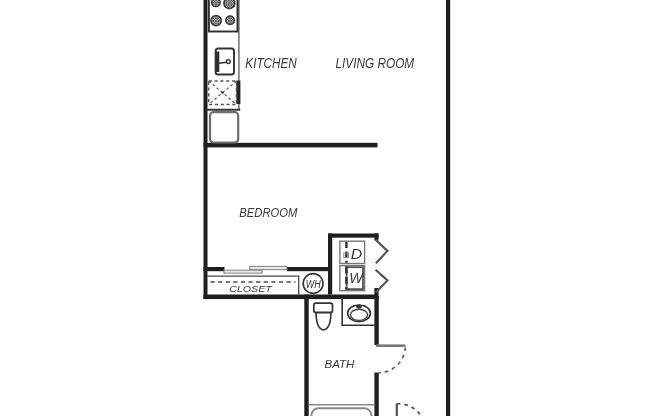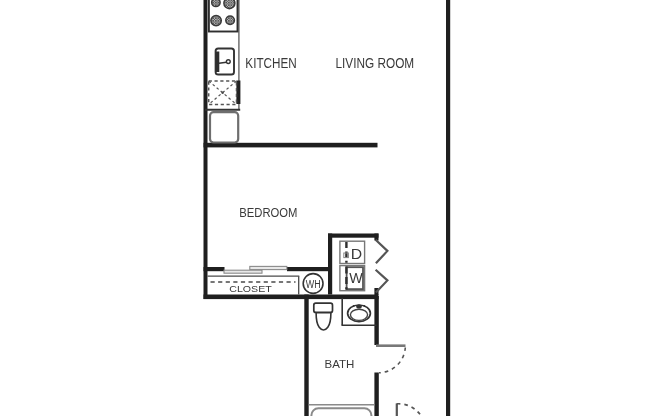--- a/index.html
+++ b/index.html
@@ -1,16 +1,16 @@
 <!DOCTYPE html>
 <html><head>
 <meta charset="utf-8">
 <style>
   html,body{margin:0;padding:0;background:#ffffff;}
-  .page{position:relative;width:652px;height:416px;background:#fff;overflow:hidden;}
+  .page{position:relative;width:652px;height:416px;background:#fff;overflow:hidden;font-style:italic;}
   text{font-family:"Liberation Sans", sans-serif;fill:#3a3a3a;}
 </style>
 </head>
 <body>
 <div class="page">
 <svg width="652" height="416" viewBox="0 0 652 416" xmlns="http://www.w3.org/2000/svg">
 <defs>
 <pattern id="hatch" width="2.6" height="2.6" patternUnits="userSpaceOnUse">
   <rect width="2.6" height="2.6" fill="#b5b5b5"></rect>
   <path d="M0,0 L2.6,2.6 M2.6,0 L0,2.6" stroke="#4f4f4f" stroke-width="0.8"></path>

